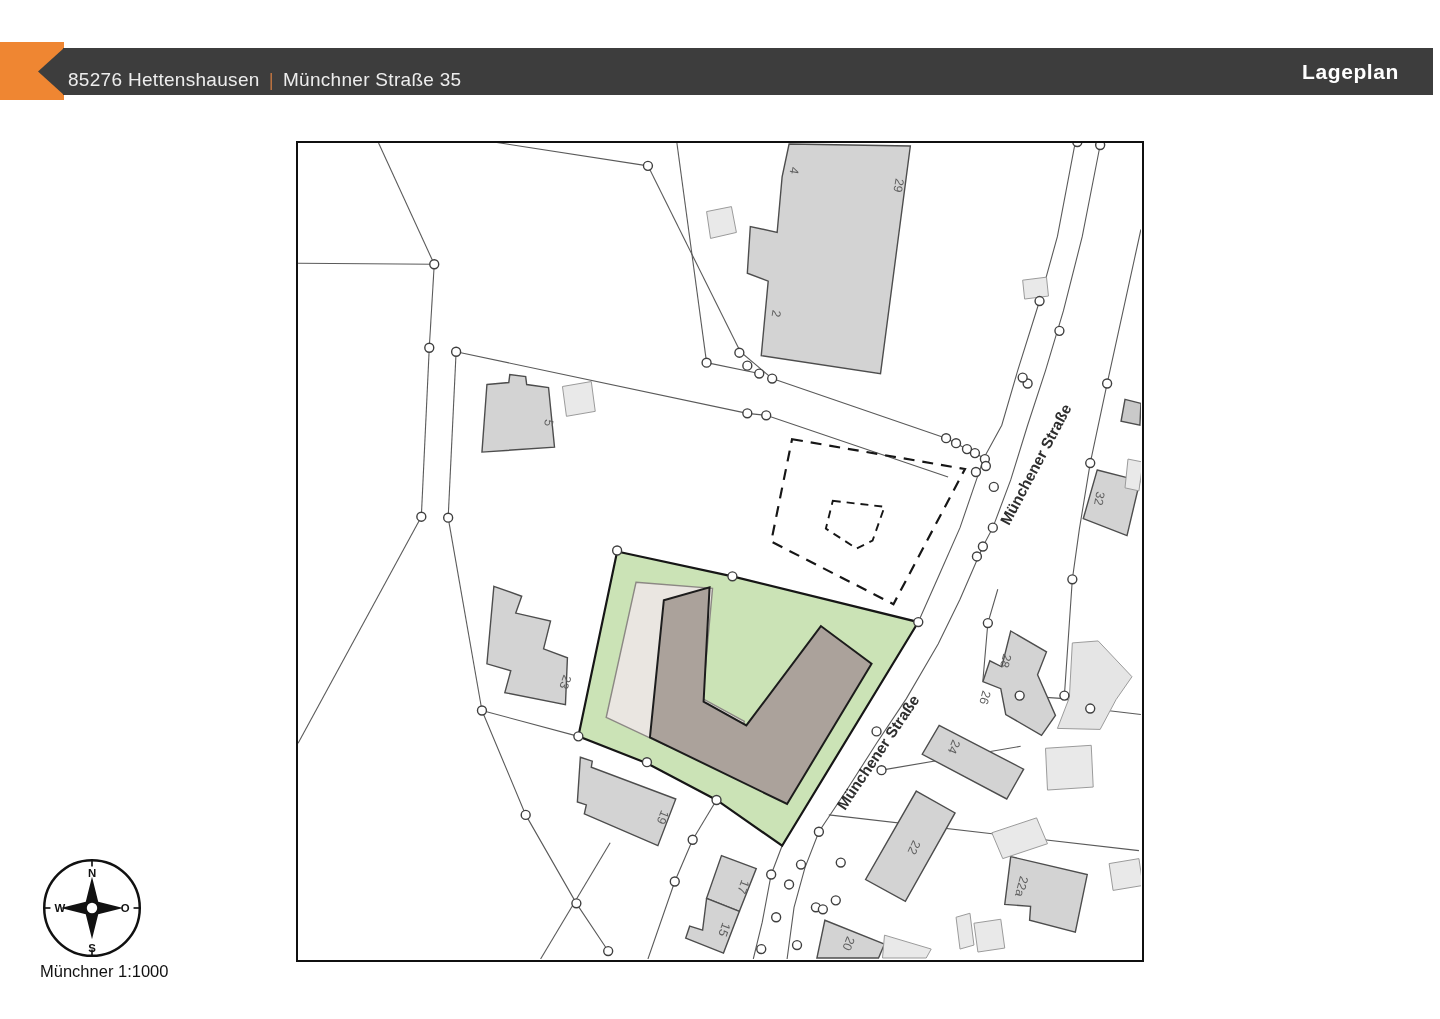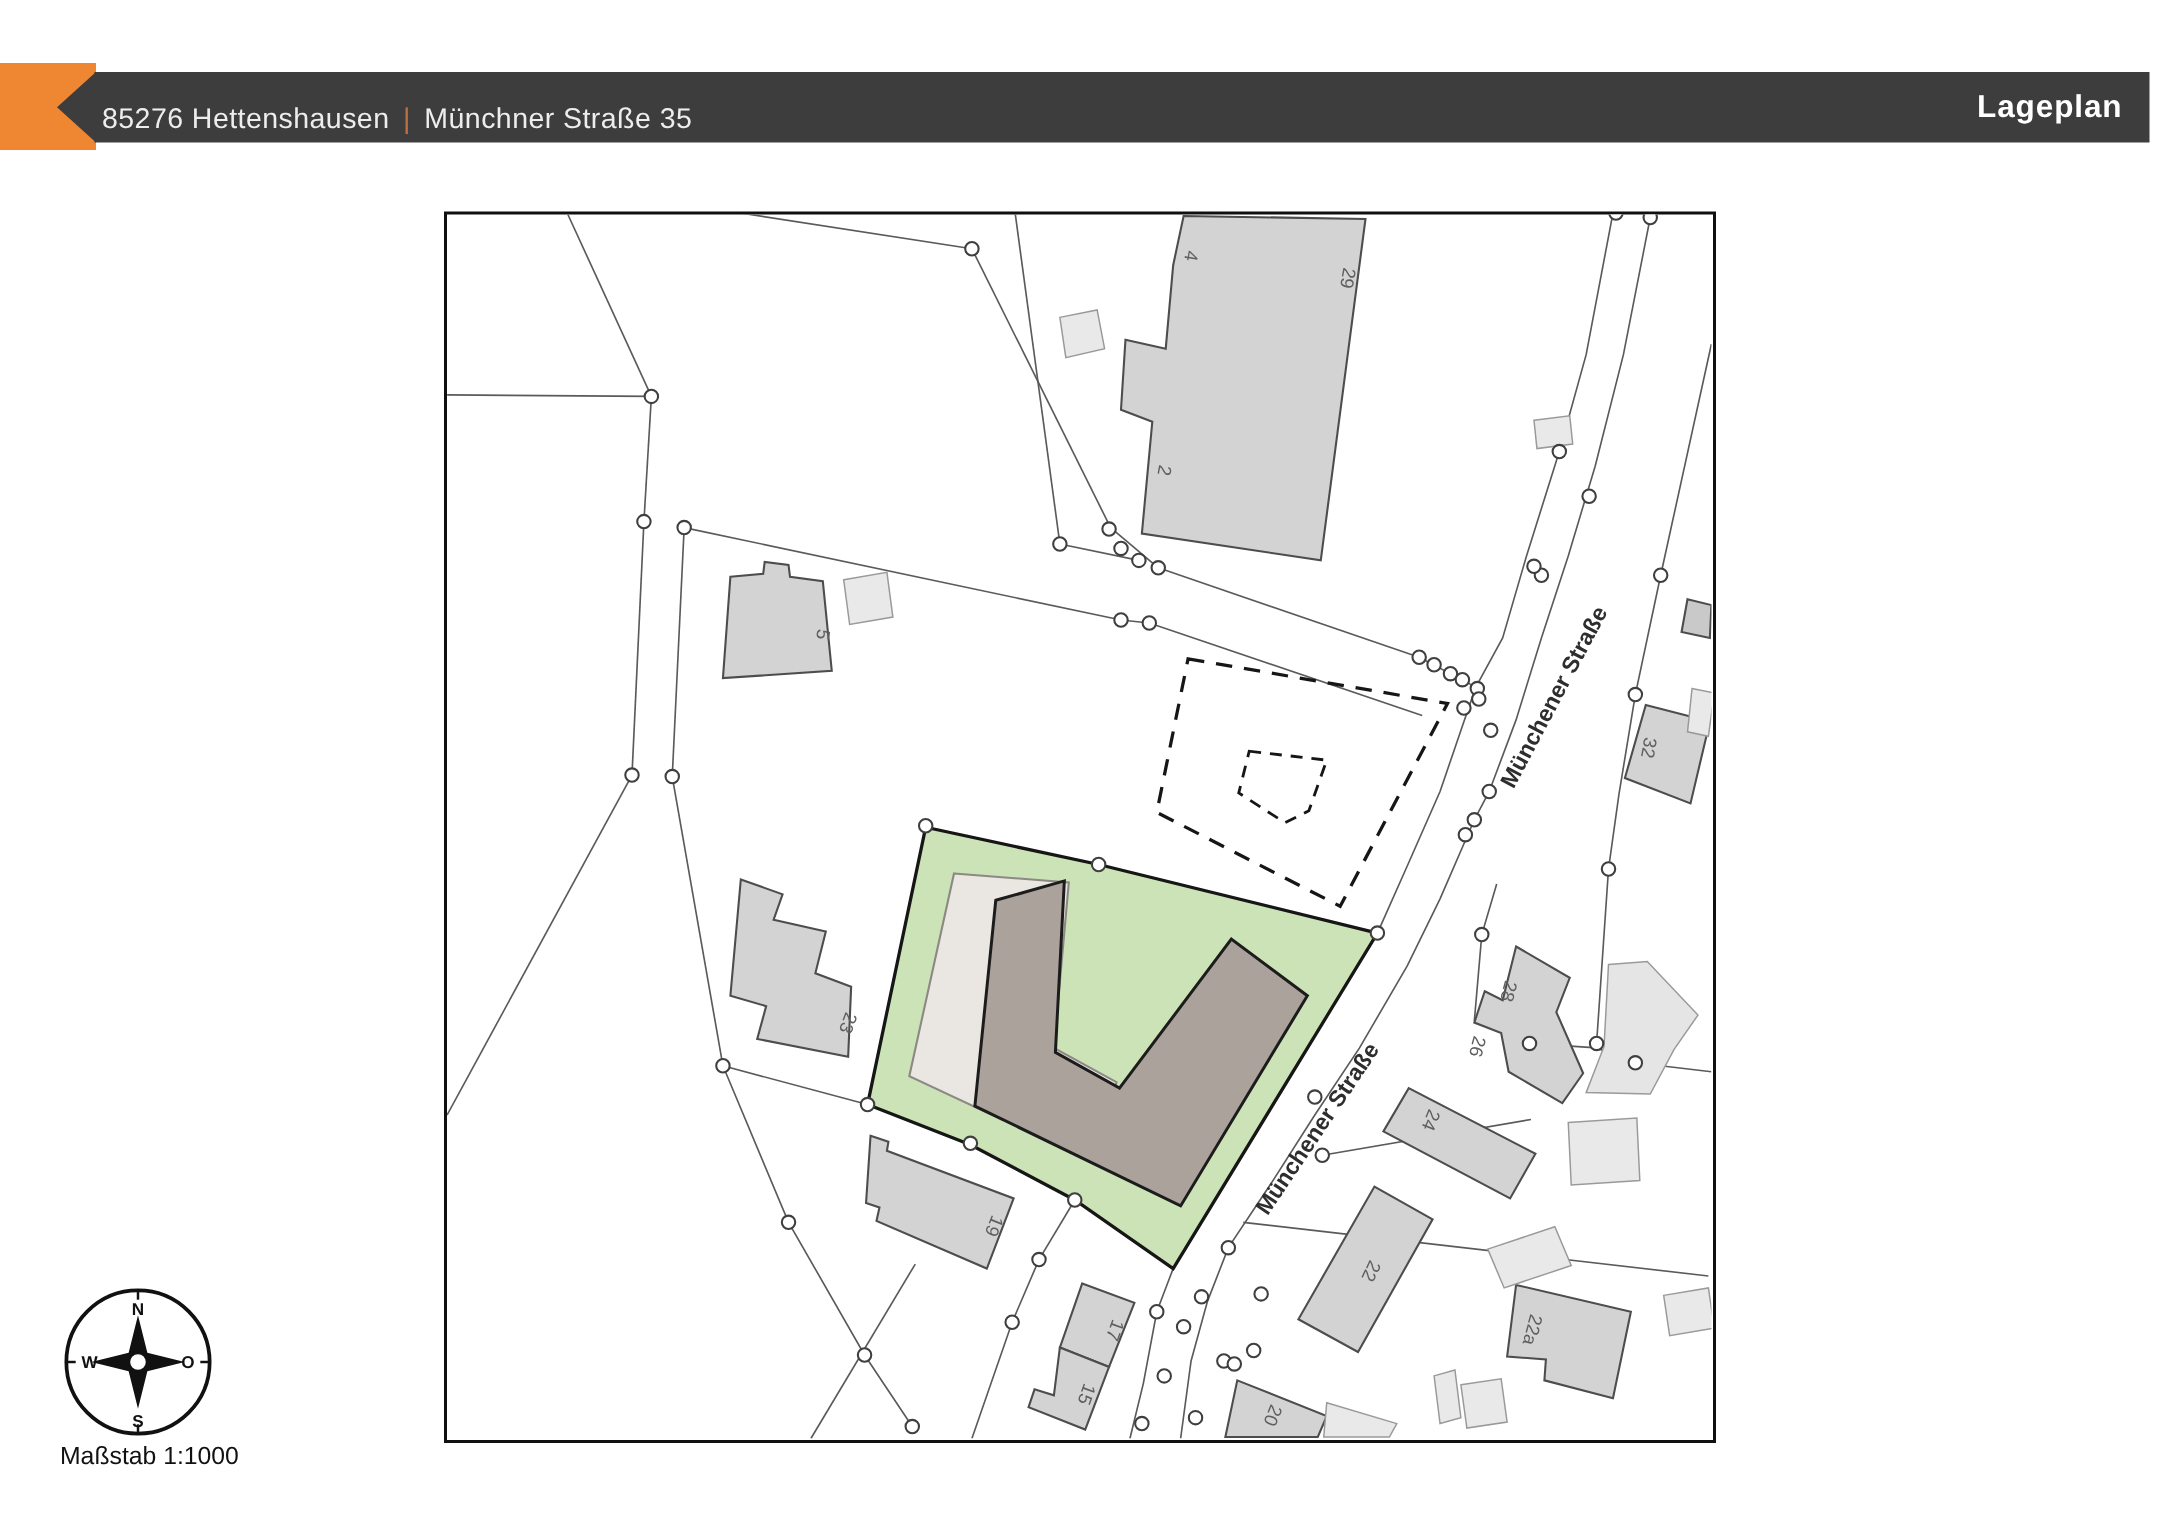--- a/index.html
+++ b/index.html
@@ -7,21 +7,21 @@
   body{width:1440px;height:1019px;position:relative;overflow:hidden;
        font-family:"Liberation Sans",sans-serif;}
   
   .hdr-bar{position:absolute;left:63px;top:48px;width:1370px;height:47px;background:#3d3d3d;}
   .hdr-ribbon{position:absolute;left:0;top:42px;width:64px;height:58px;background:#ef8632;}
   .hdr-arrow{position:absolute;left:38px;top:48px;width:26px;height:47px;background:#3d3d3d;
              clip-path:polygon(100% 0,0 50%,100% 100%);}
   .hdr-text{position:absolute;left:68px;top:48px;height:64px;display:flex;align-items:center;
             font-size:19px;color:#ededed;letter-spacing:.3px;white-space:nowrap;}
   .hdr-sep{color:#bb7240;margin:0 9px;font-size:19px;}
-  .hdr-title{position:absolute;right:25px;top:48px;height:47px;display:flex;align-items:center;
+  .hdr-title{position:absolute;right:41px;top:48px;height:47px;display:flex;align-items:center;
              font-size:21px;font-weight:bold;color:#ffffff;letter-spacing:.6px;}
   
   .map-frame{position:absolute;left:296px;top:141px;width:848px;height:821px;
              border:2.5px solid #101010;box-sizing:border-box;background:#fff;}
   .map-frame svg{display:block;}
   
   .compass{position:absolute;left:38px;top:854px;}
   .scale-label{position:absolute;left:40px;top:962px;font-size:16.5px;color:#111;}
 </style>
 </head>
@@ -212,13 +212,13 @@
   </g>
   <polygon fill="#111" points="52,22 58,46 82,52 58,58 52,82 46,58 22,52 46,46"></polygon>
   <circle cx="52" cy="52" r="5" fill="#ffffff"></circle>
   <g font-size="11" font-weight="bold" fill="#111" text-anchor="middle" font-family="Liberation Sans, sans-serif">
     <text x="52" y="22">N</text>
     <text x="52" y="94">S</text>
     <text x="21" y="56">W</text>
     <text x="84" y="56">O</text>
   </g>
 </svg>
-<div class="scale-label">Maßstab 1:1000</div>
+<div class="scale-label">Münchner 1:1000</div>
 
 </body></html>

